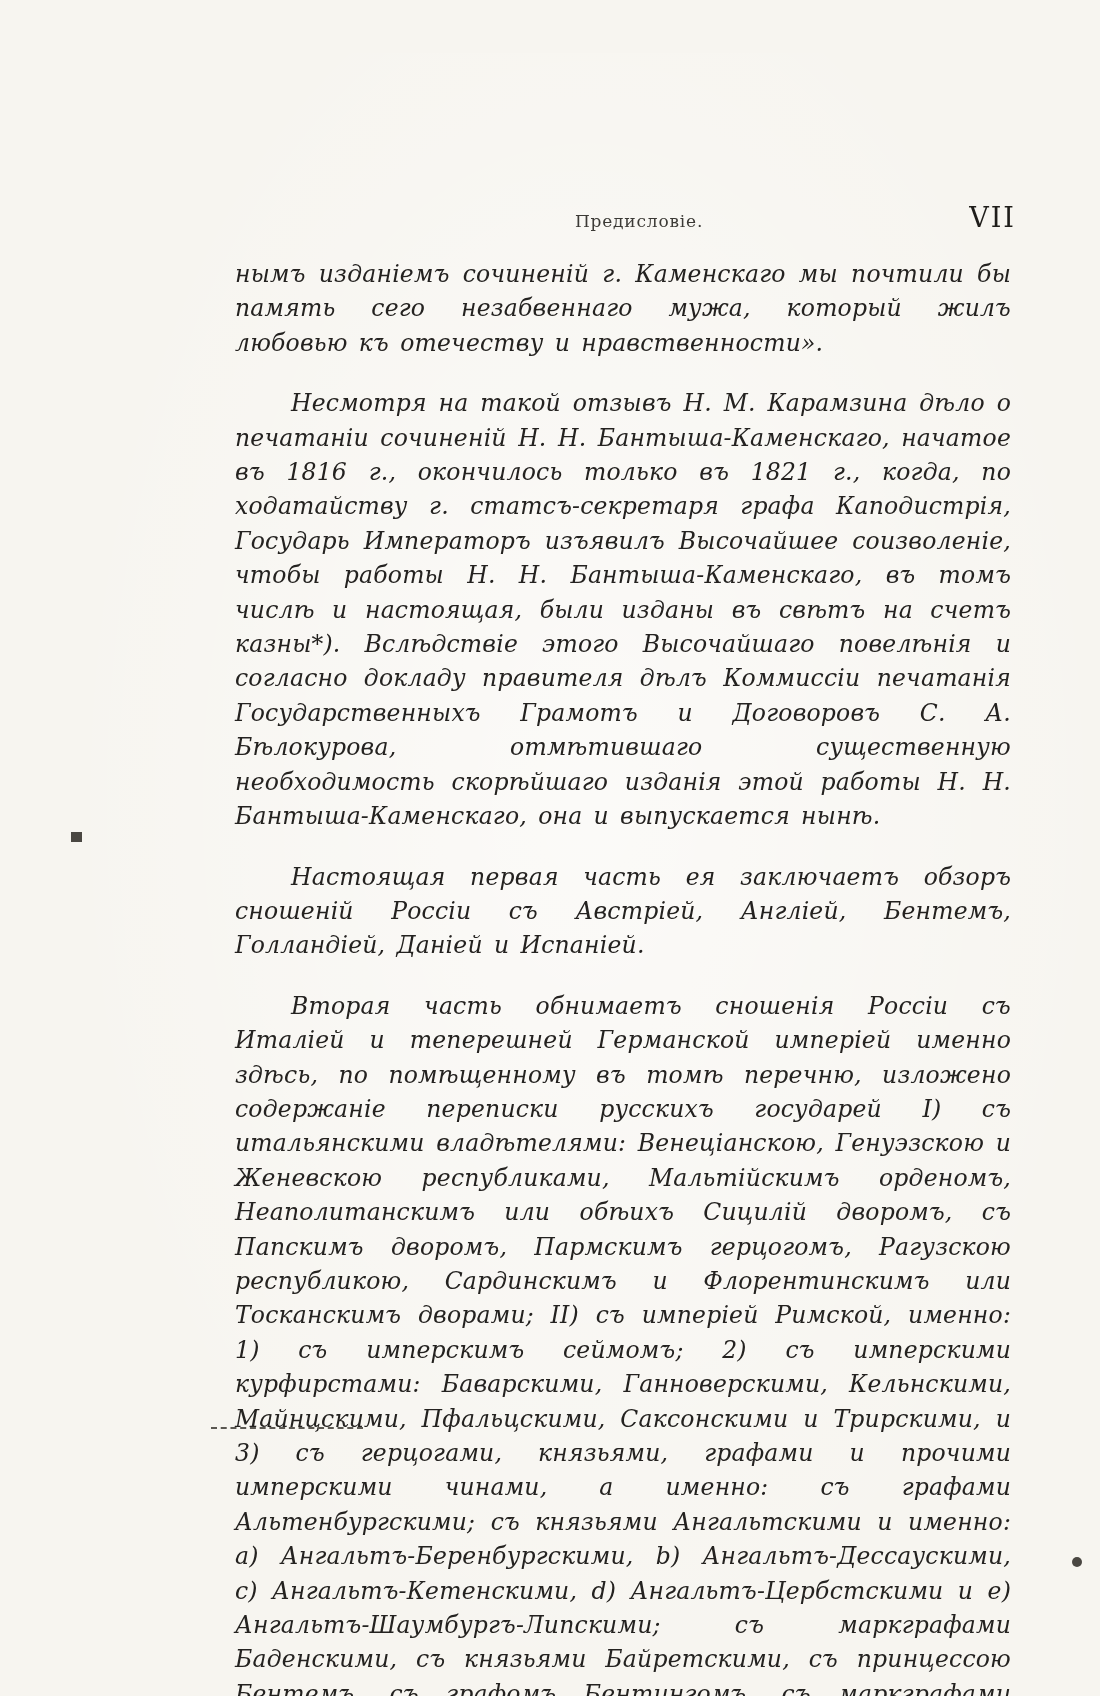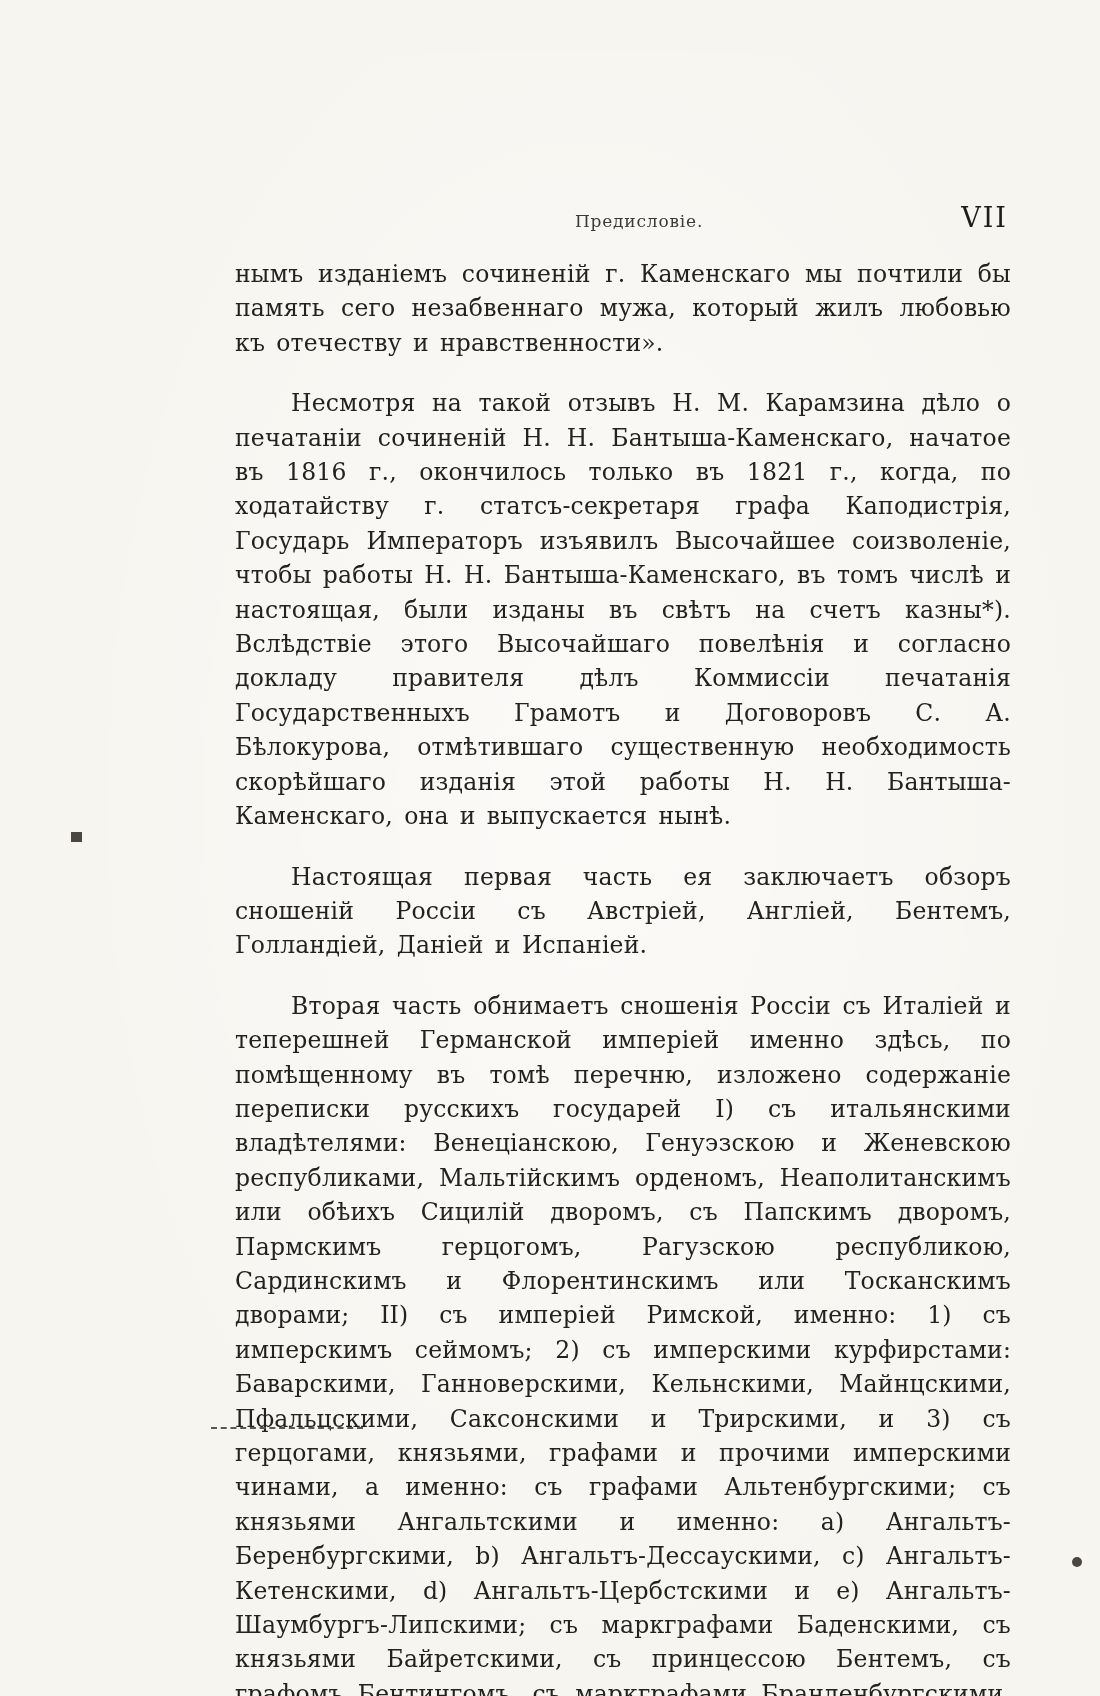--- a/index.html
+++ b/index.html
@@ -33,21 +33,21 @@
     left: 50%;
     top: 9px;
     transform: translateX(-50%);
     font-size: 17px;
     letter-spacing: 0.8px;
     color: #3c3a36;
     white-space: nowrap;
   }
   .page-number {
     position: absolute;
-    right: 8px;
+    right: 0;
     top: 0;
     font-size: 27px;
     letter-spacing: 2px;
     color: #1f1d1a;
   }
   .body-text {
     position: absolute;
     top: 162px;
     left: 140px;
     width: 828px;
@@ -55,20 +55,21 @@
     line-height: 34.4px;
     text-align: justify;
     color: #242220;
   }
   .para {
     text-indent: 56px;
     word-spacing: 3.5px;
     letter-spacing: 0.2px;
     text-align: justify;
     text-justify: inter-word;
+    font-style: italic;
   }
   .para.no-indent { text-indent: 0; }
   .footnote-rule {
     position: absolute;
     left: 142px;
     top: 1358px;
     width: 152px;
     height: 0;
     border-top: 2px dashed #5b5852;
   }

